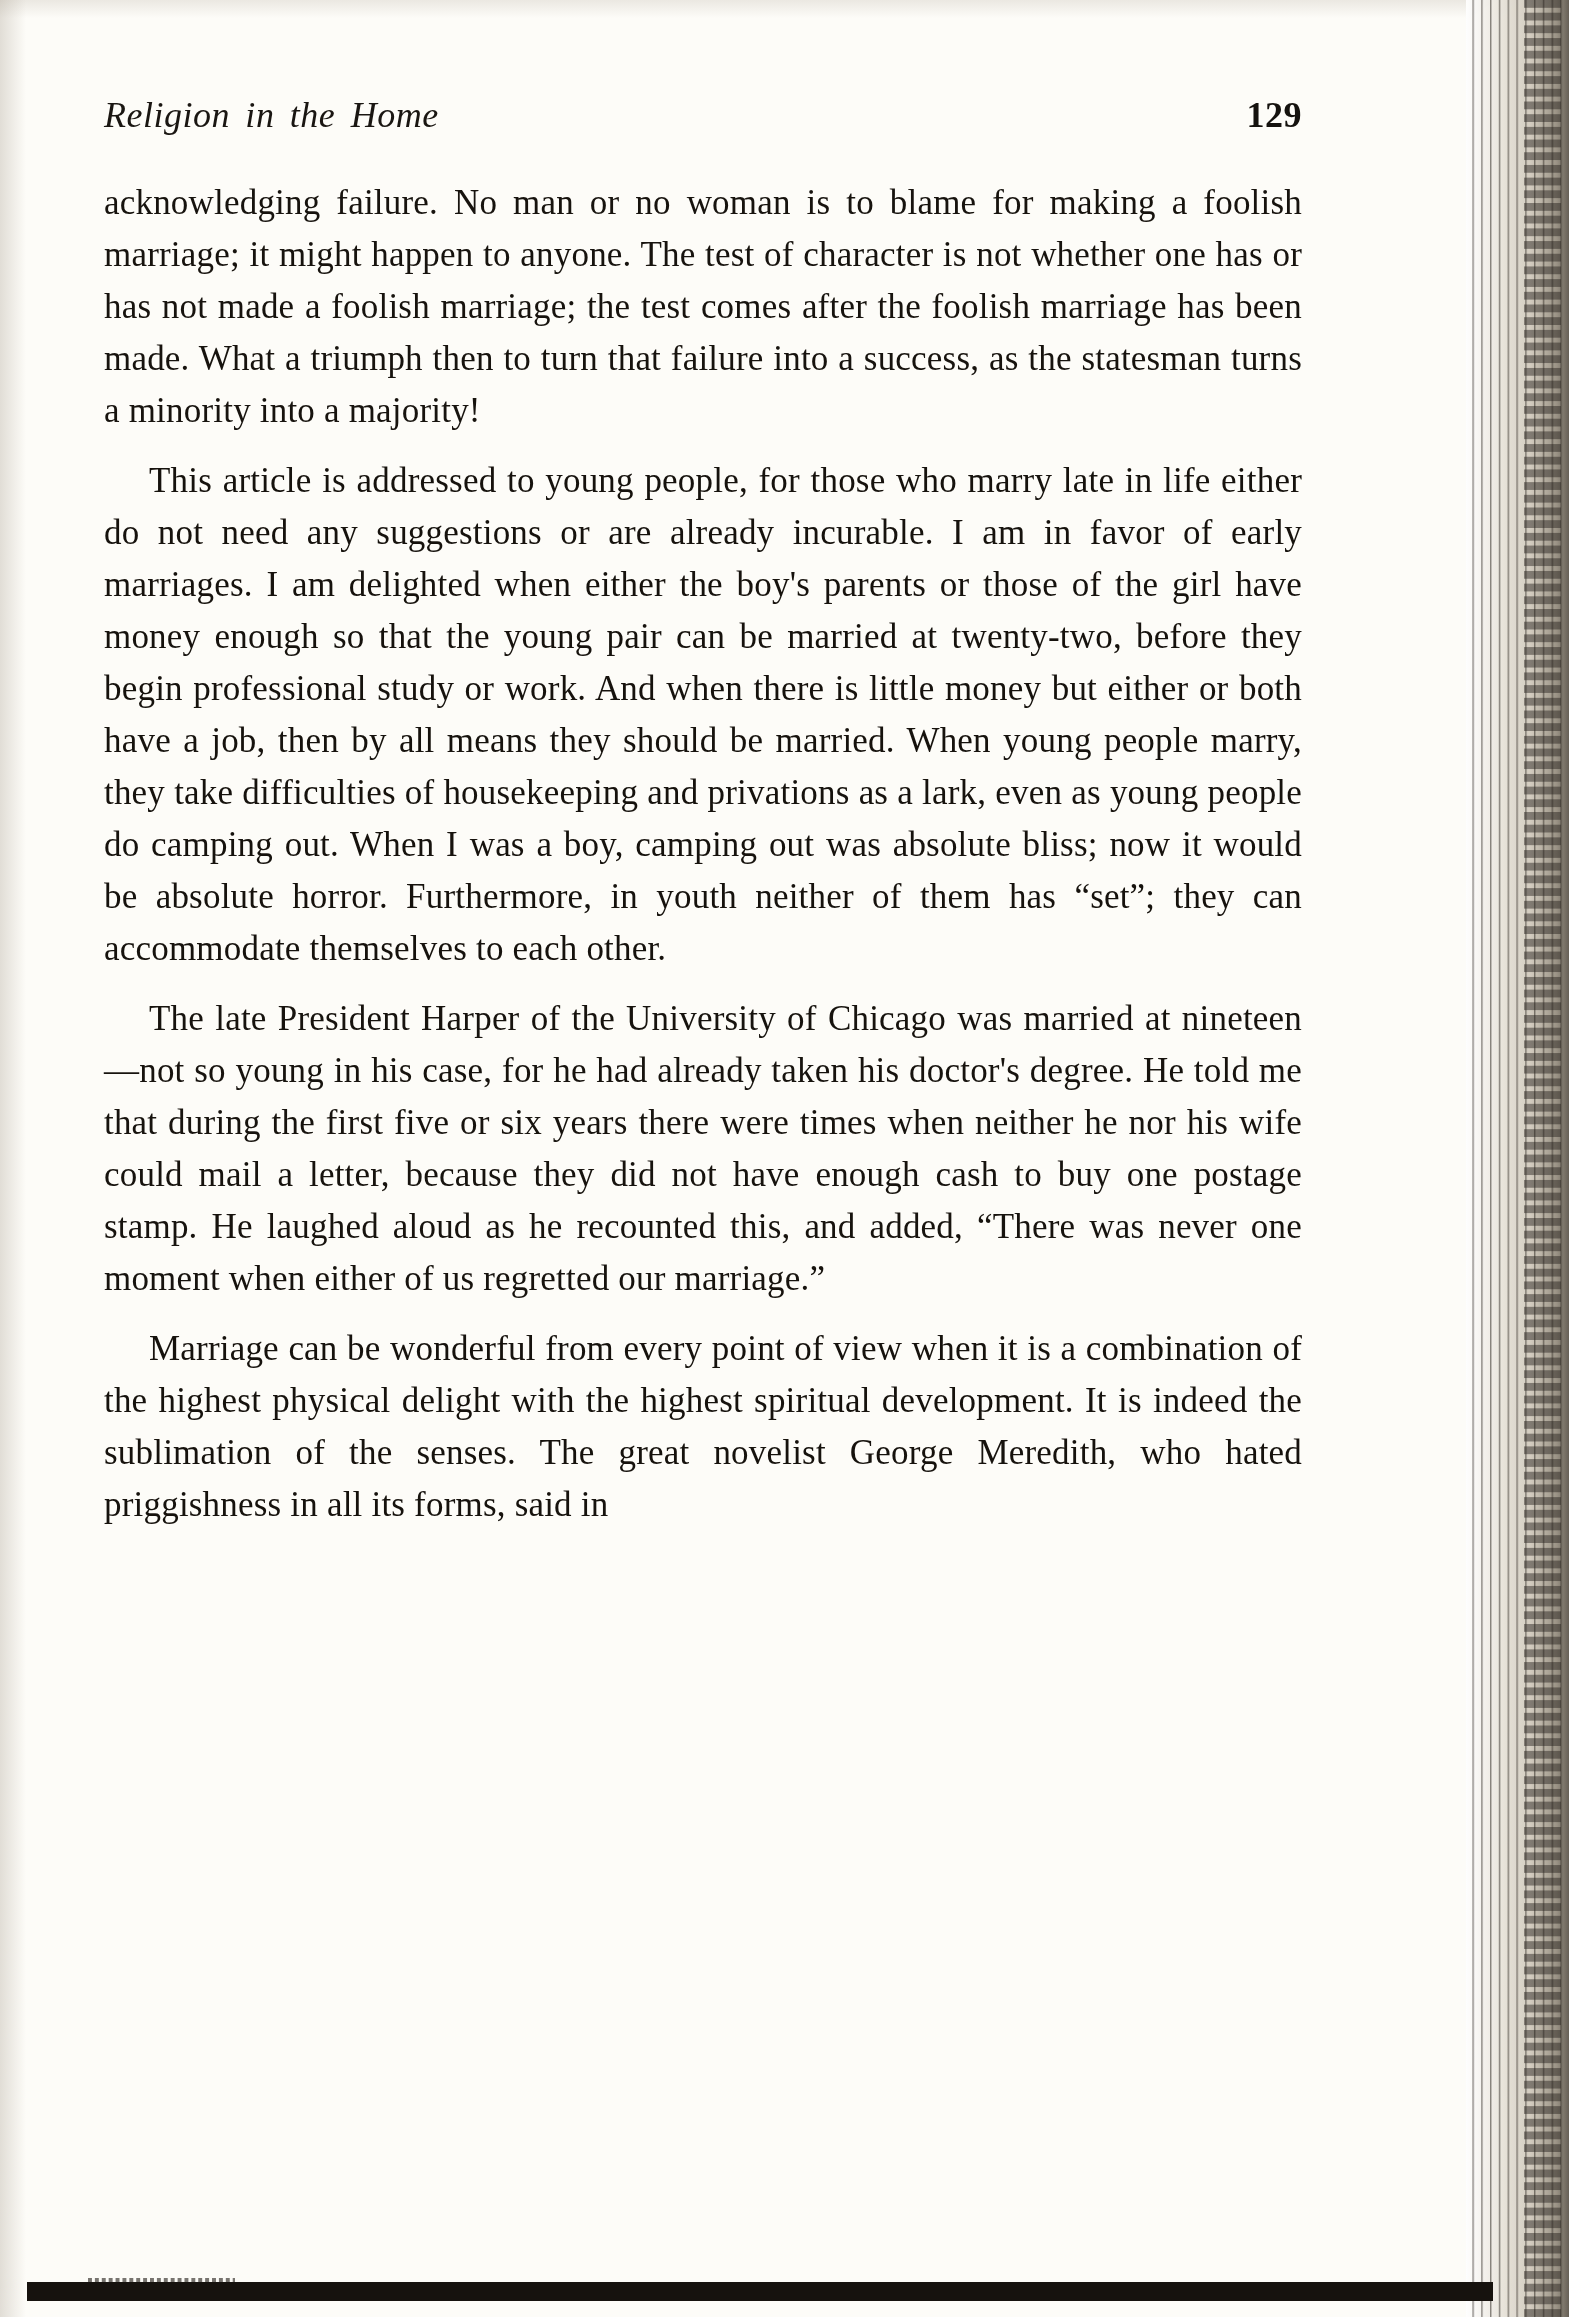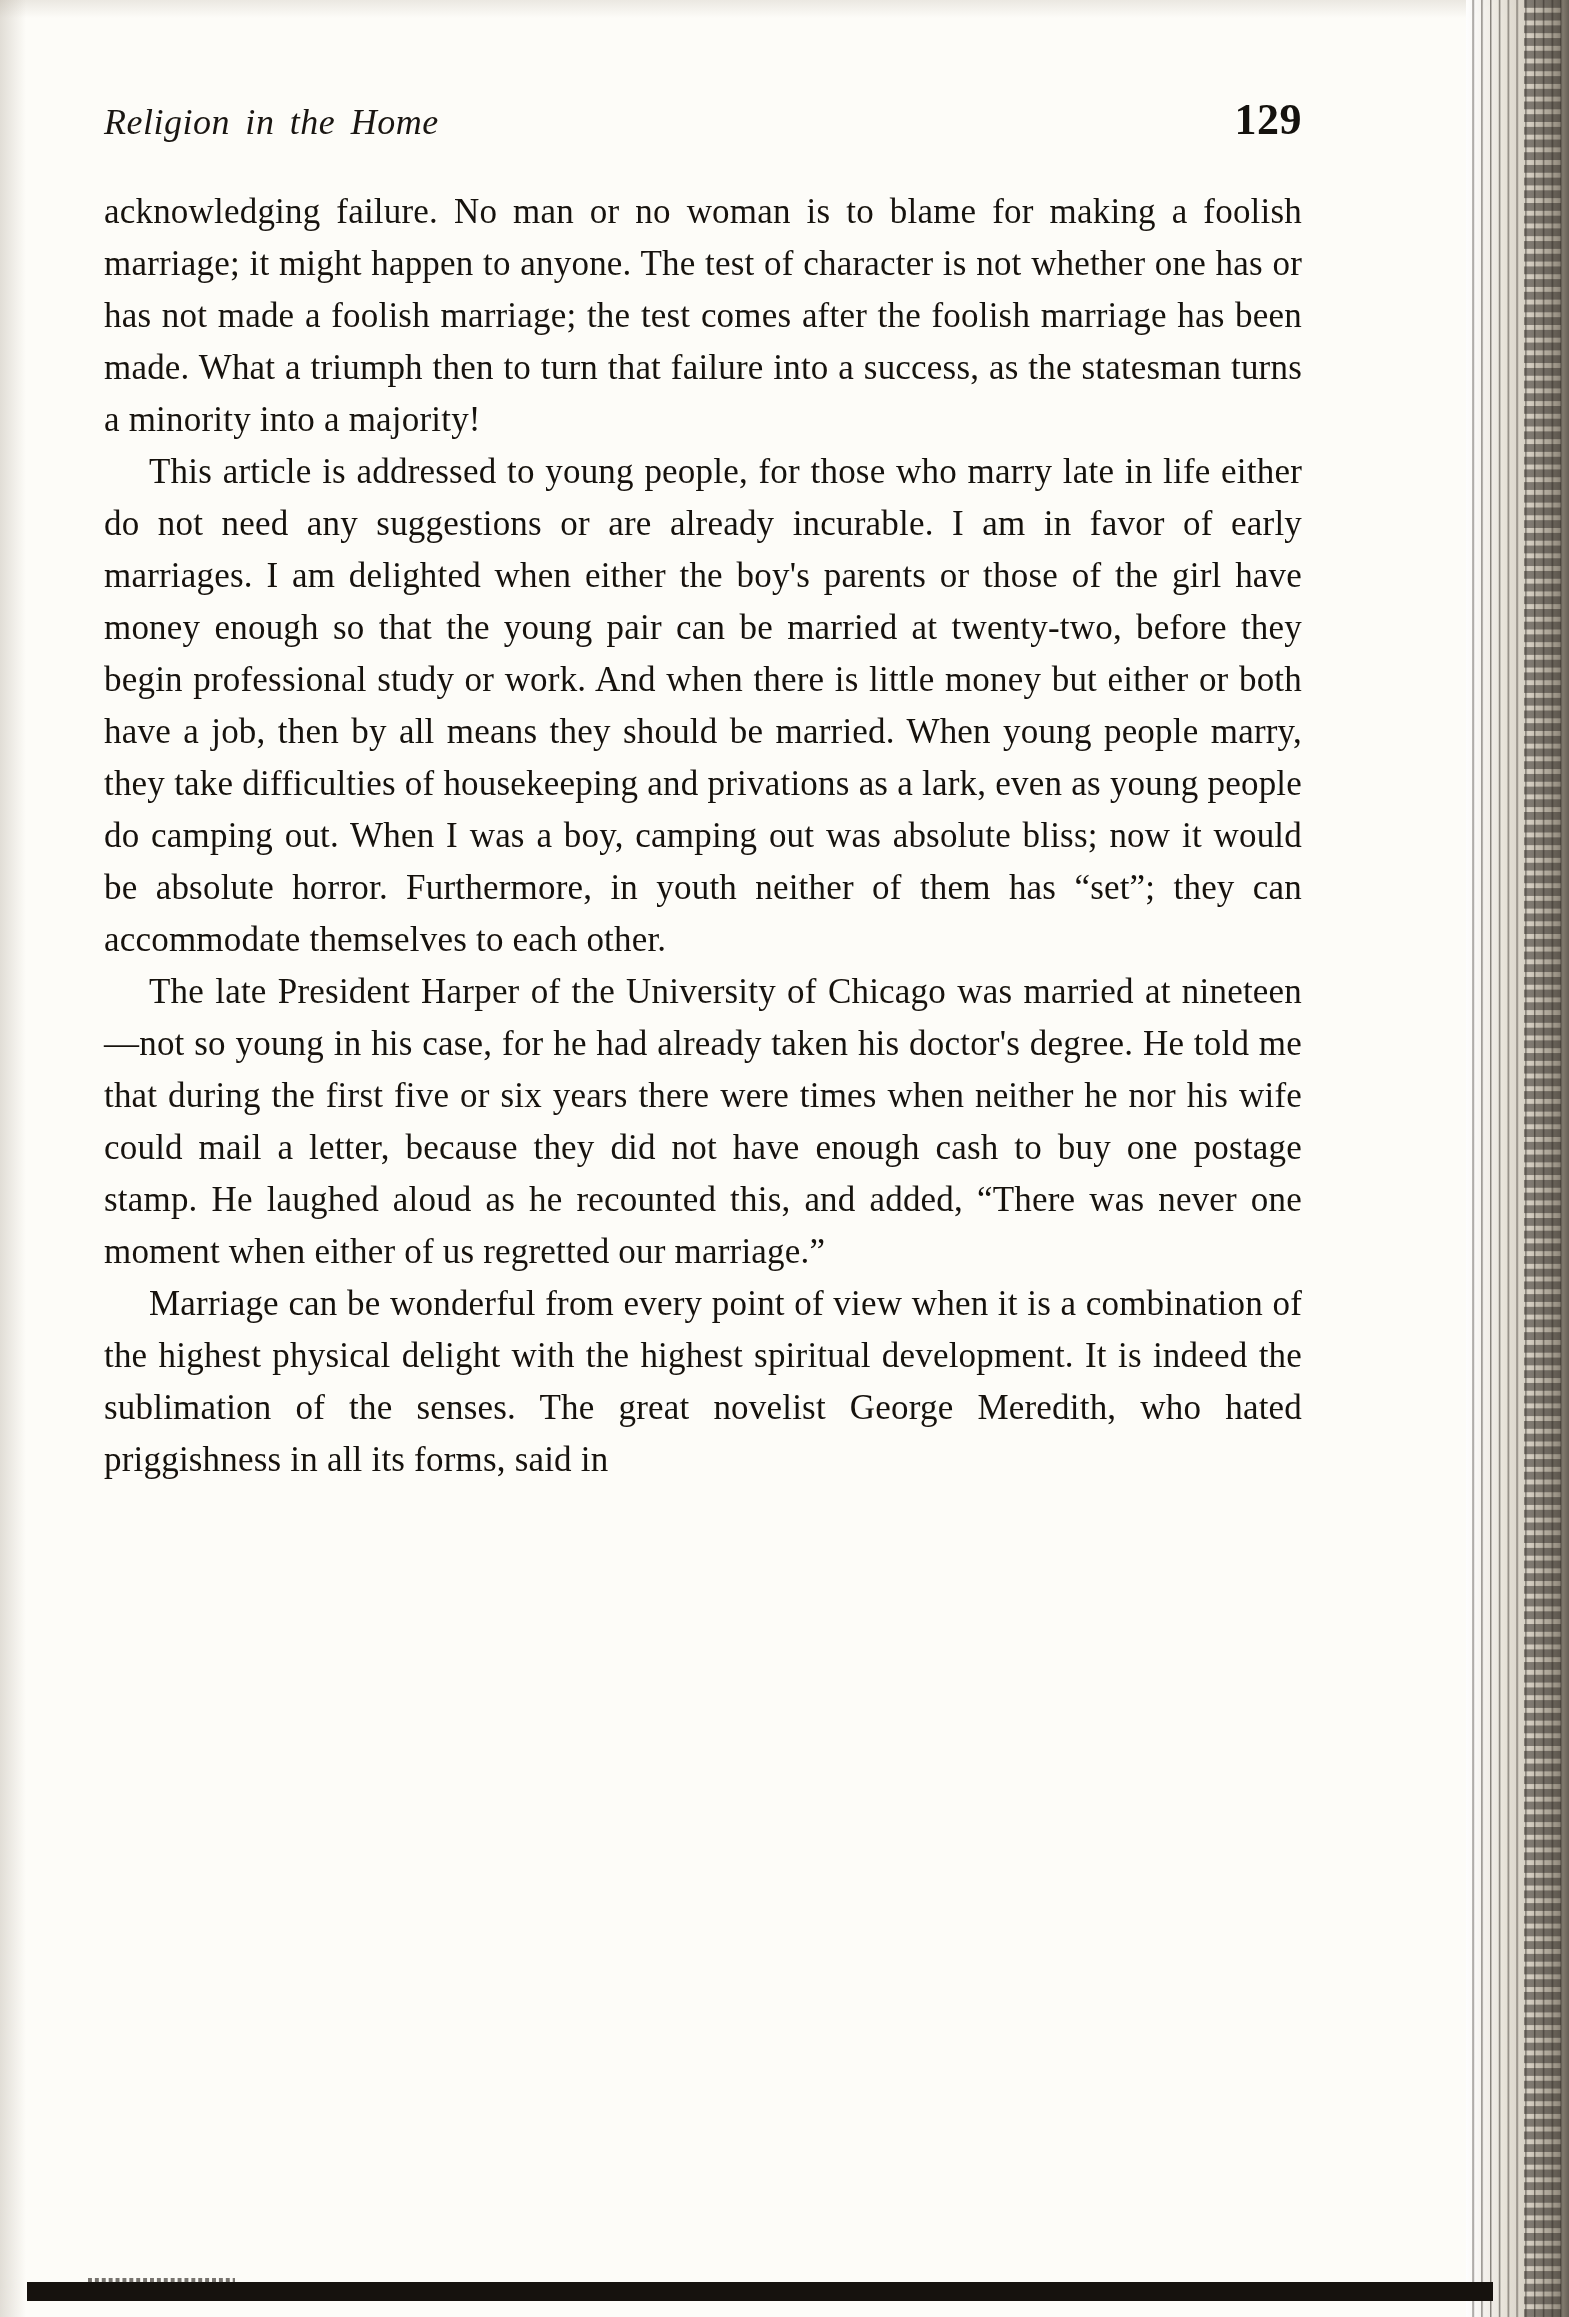--- a/index.html
+++ b/index.html
@@ -104,40 +104,40 @@
     margin-bottom: 41px;
   }
   .running-title {
     font-style: italic;
     font-size: 36px;
     letter-spacing: 0.5px;
     word-spacing: 5.9px;
     color: #1a1612;
   }
   .page-number {
-    font-size: 44px;
+    font-size: 36px;
     font-weight: bold;
     letter-spacing: 0.5px;
     color: #15120e;
   }
 
   .body-text p {
     margin: 0;
     font-size: 35px;
     line-height: 52px;
     text-align: justify;
     text-justify: inter-word;
     color: #16120d;
     letter-spacing: 0.2px;
   }
   .body-text p.indent {
     text-indent: 45px;
   }
   .body-text p + p {
-    margin-top: 0;
+    margin-top: 18px;
   }
 
   
   .body-text p:nth-child(odd) { color: #17130e; }
 </style>
 </head>
 <body>
 
 <div class="page">
 

